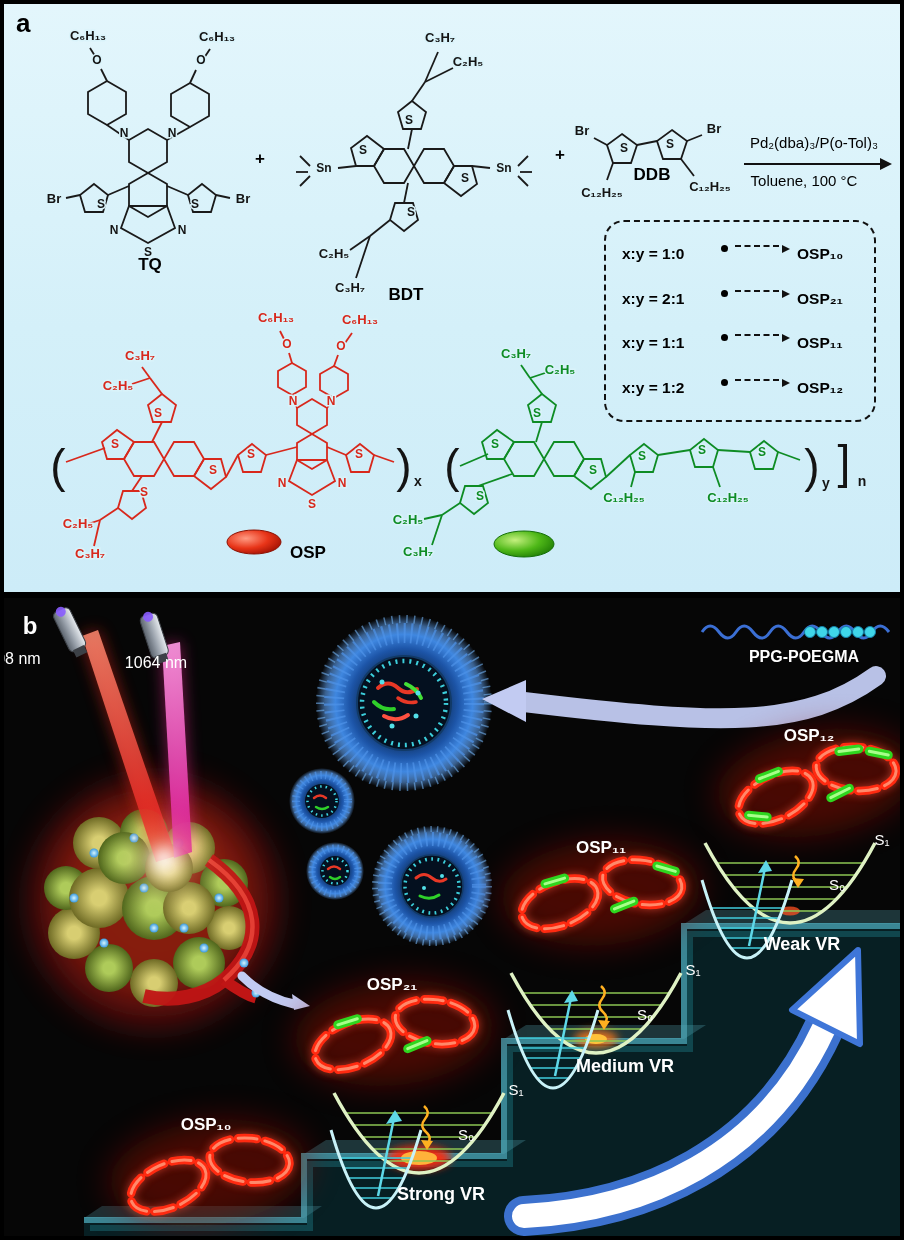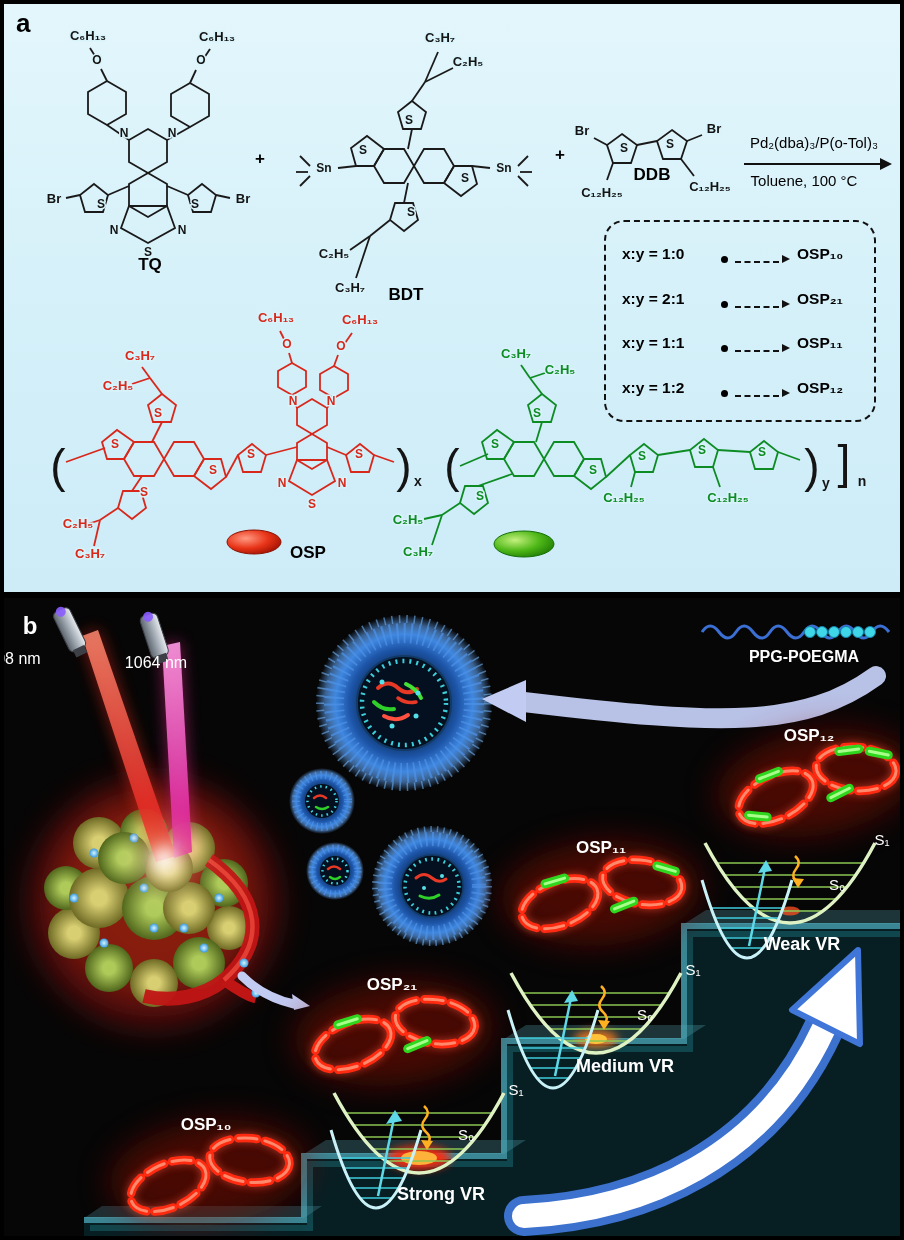--- a/index.html
+++ b/index.html
@@ -22,21 +22,21 @@
   .sub{font-size:14px;font-weight:bold;fill:#141414;text-anchor:middle}
   .wlabel{fill:#fff;font-size:16px;text-anchor:middle}
   .wbold{fill:#fff;font-weight:bold;text-anchor:middle}
   .osp-b{font-size:17px}
   .vr{font-size:18px}
   .state{font-size:15px}
   
   .ratio-box{position:absolute;left:600px;top:216px;width:272px;height:202px;
     border:2.5px dashed #111;border-radius:20px;display:flex;flex-direction:column;
     justify-content:space-around;padding:10px 16px;background:transparent}
-  .ratio-row{display:flex;align-items:flex-end;gap:7px}
+  .ratio-row{display:flex;align-items:flex-start;gap:7px}
   .ratio-text{font-size:15.5px;font-weight:bold;color:#000;width:92px;white-space:nowrap}
   .dot{width:7px;height:7px;border-radius:50%;background:#000;flex:none}
   .dashline{width:44px;border-top:2.2px dashed #111;flex:none}
   .arrowhead{width:0;height:0;border-left:8px solid #111;border-top:4.5px solid transparent;border-bottom:4.5px solid transparent;flex:none;margin-left:-4px}
   .ratio-product{font-size:15.5px;font-weight:bold;color:#000;white-space:nowrap}
 </style>
 </head>
 <body>
 
 <div class="figure">

